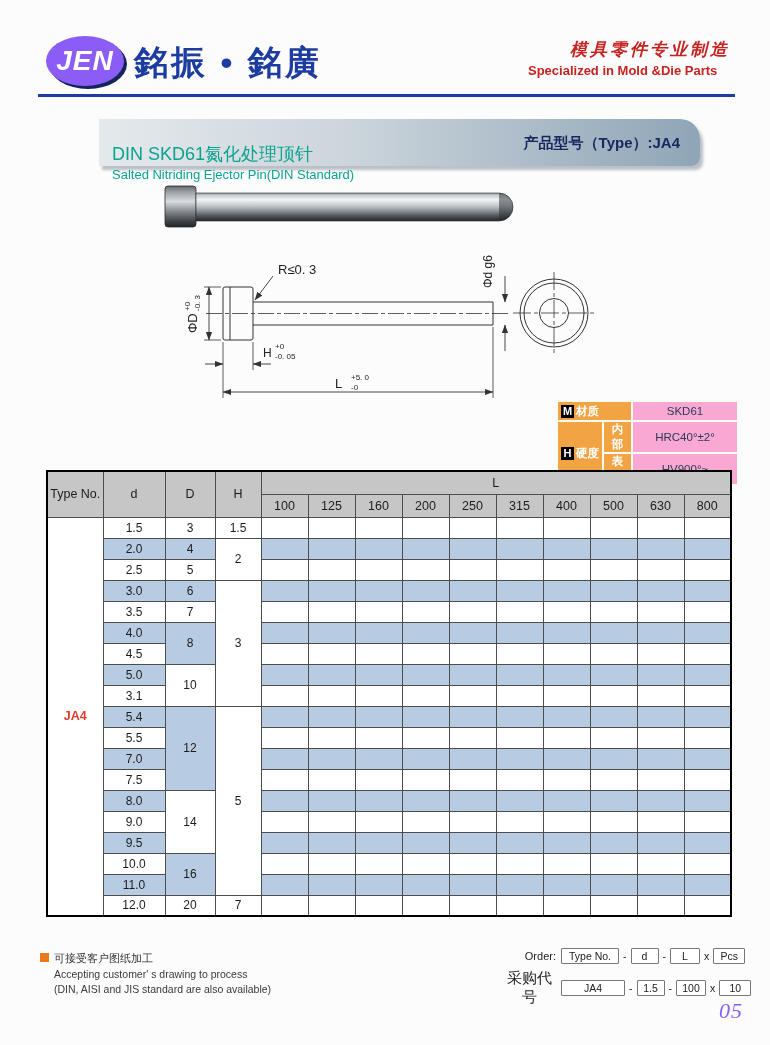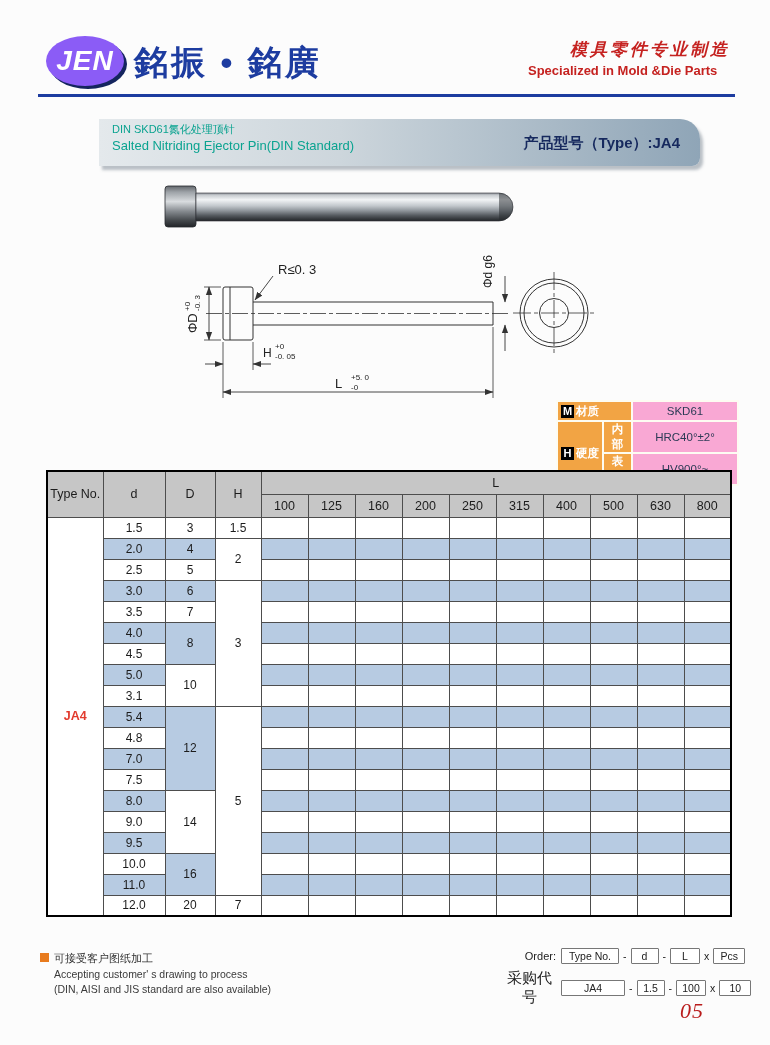--- a/index.html
+++ b/index.html
@@ -16,21 +16,21 @@
   .slogan { position:absolute; left:528px; top:38px; color:#c52220; }
   .slogan-cn { font-size:17px; font-weight:bold; font-style:italic; letter-spacing:3px; white-space:nowrap;margin-left:42px; }
   .slogan-en { font-size:13px; font-weight:bold; margin-top:2px; white-space:nowrap; }
   .header-line { position:absolute; left:38px; top:94px; width:697px; height:3px; background:#1d3ca0; }
 
   
   .banner { position:absolute; left:99px; top:119px; width:601px; height:47px;
             background:linear-gradient(to right,#e4e9ec 0%,#cdd6dc 40%,#8fa5b7 100%);
             border-radius:0 20px 8px 0; box-shadow:3px 4px 3px rgba(120,132,144,.5); }
   .banner-title { position:absolute; left:13px; top:3px; color:#0aa390; line-height:1.35; }
-  .banner-title .t1 { font-size:11px; }
+  .banner-title .t1 { font-size:18px;margin-top:20px; }
   .banner-title .t2 { font-size:13px; }
   .banner-type { position:absolute; right:20px; top:15px; color:#16295e; font-weight:bold; font-size:15px; }
 
   
   .pin-photo { position:absolute; left:163px; top:184px; }
   .drawing  { position:absolute; left:142px; top:236px; }
   .drawing text { font-family:"Liberation Sans",sans-serif; fill:#222; }
   .dim  { font-size:13px; }
   .dim2 { font-size:12px; }
   .tol  { font-size:8px; }
@@ -61,22 +61,22 @@
 
   .order { position:absolute; left:503px; top:948px; font-size:11px; color:#222; }
   .order-row { display:flex; align-items:center; margin-bottom:5px; }
   .order-label { width:58px; text-align:right; padding-right:5px; }
   .order-label.cn { font-size:15px;text-align:center; }
   .obox { display:inline-flex; align-items:center; justify-content:center; border:1px solid #777;
           background:#fff; height:16px; font-size:10.5px; padding:0 4px; border-radius:1px; }
   .w1 { min-width:58px; } .w2 { min-width:28px; } .w3 { min-width:30px; } .w4 { min-width:32px; }
   .sep { padding:0 4px; font-size:10.5px; }
 
-  .page-num { position:absolute; left:680px; top:998px; font-family:"Liberation Serif",serif;
-              font-style:italic; font-size:22px; color:#b91c1c; letter-spacing:1px; }
+  .page-num { position:absolute; left:719px; top:998px; font-family:"Liberation Serif",serif;
+              font-style:italic; font-size:22px; color:#8b5cf6; letter-spacing:1px; }
 </style>
 </head>
 <body>
 
 <div class="logo">JEN</div>
 <div class="brand-cn">銘振 • 銘廣</div>
 <div class="slogan">
   <div class="slogan-cn">模具零件专业制造</div>
   <div class="slogan-en">Specialized in Mold &amp;Die Parts</div>
 </div>
@@ -361,21 +361,21 @@
         <td class="shade"></td>
         <td class="shade"></td>
         <td class="shade"></td>
         <td class="shade"></td>
         <td class="shade"></td>
         <td class="shade"></td>
         <td class="shade"></td>
         <td class="shade"></td>
       </tr>
       <tr>
-        <td>4.8</td>
+        <td>5.5</td>
         <td></td>
         <td></td>
         <td></td>
         <td></td>
         <td></td>
         <td></td>
         <td></td>
         <td></td>
         <td></td>
         <td></td>

